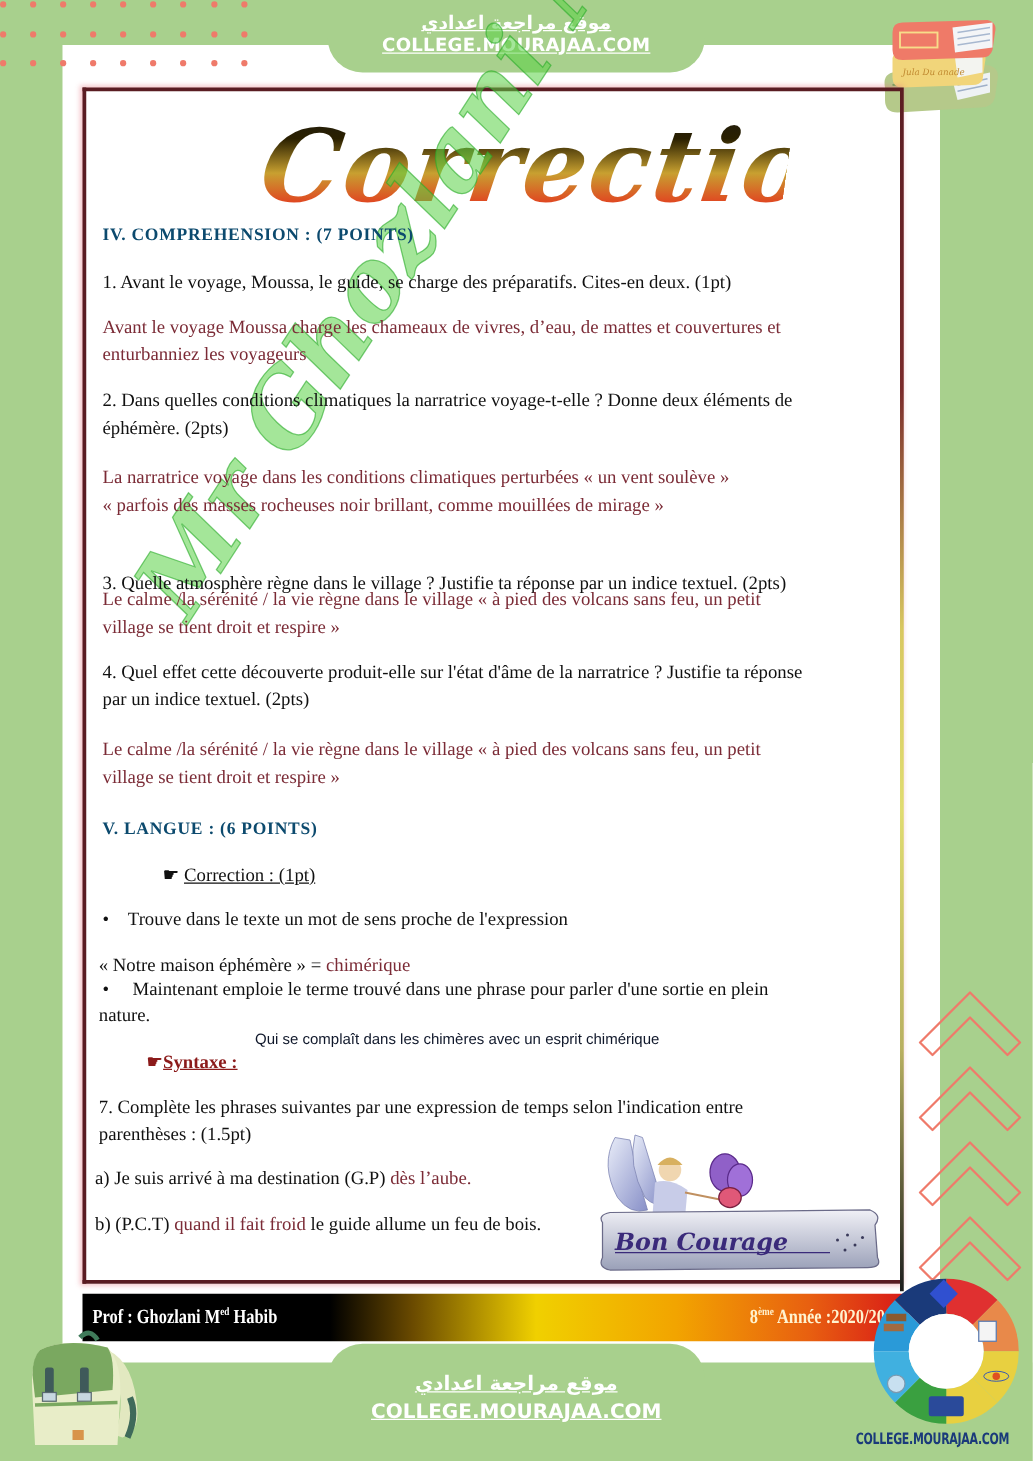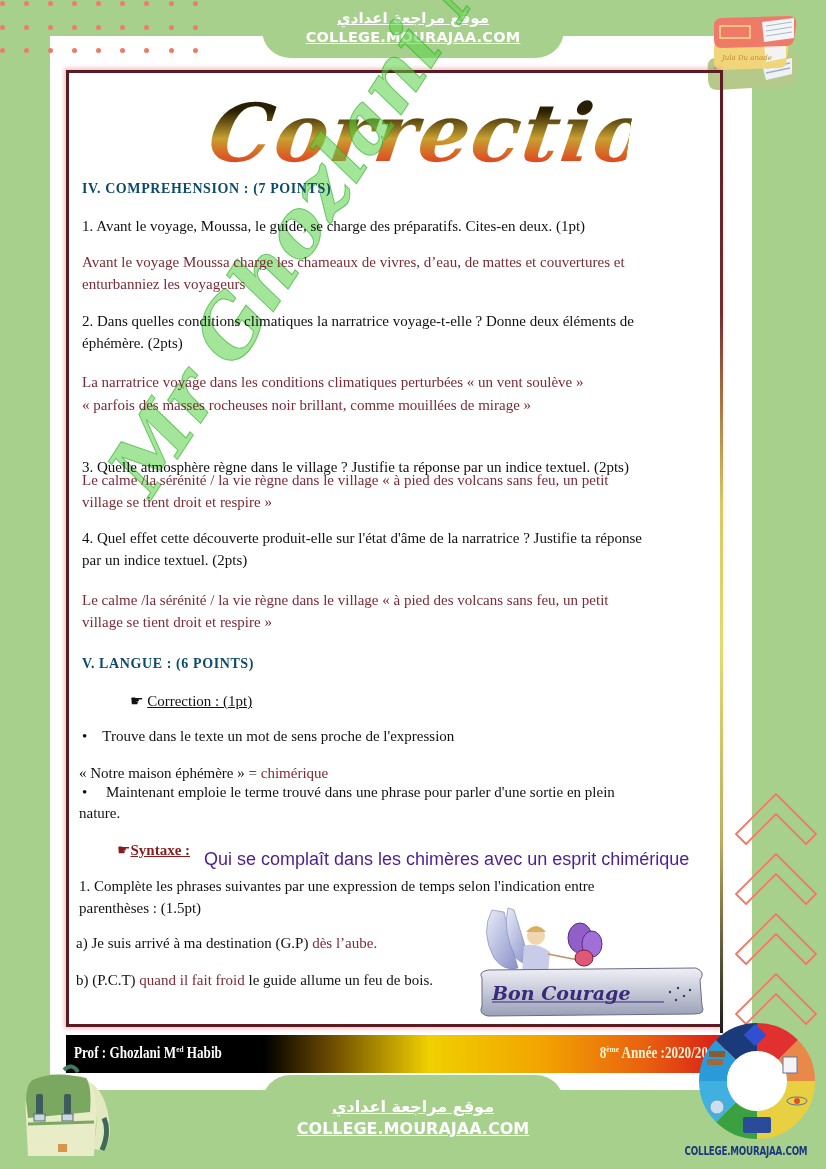--- a/index.html
+++ b/index.html
@@ -54,21 +54,21 @@
     letter-spacing: 2px; line-height: 110px;
     background: linear-gradient(to bottom, #1a1a1a 0%, #2a2000 30%, #c8a030 55%, #e24020 78%, #d01010 100%);
     -webkit-background-clip: text; background-clip: text; color: transparent;
     transform: skewX(-8deg);
   }
 
   .content { position: absolute; left: 82px; top: 0; width: 630px; font-size: 15px; color: #111; }
   .line { position: absolute; left: 0; white-space: nowrap; line-height: 20px; }
   .section-title { font-family: Liberation Serif, serif; font-weight: bold; font-size: 14px; letter-spacing: 0.6px; color: #0c4a6e; }
   .answer { color: #7b2b36; }
-  .sans-answer { font-family: "Liberation Sans", sans-serif; font-size: 18px; color: #4c1d95; margin-top: 28px; }
+  .sans-answer { font-family: "Liberation Sans", sans-serif; font-size: 12px; color: #0f172a; }
   .u { text-decoration: underline; }
   .syntax-label { color: #8b1a1a; font-weight: bold; text-decoration: underline; text-align: right; }
 
   .watermark {
     position: absolute; left: 90px; top: 460px; width: 760px; height: 90px;
     font-family: "DejaVu Serif", serif; font-style: italic; font-size: 78px; font-weight: bold;
     color: rgba(90,210,70,0.55); white-space: nowrap;
     transform: rotate(-57deg); transform-origin: 0 0;
     -webkit-text-stroke: 1px rgba(40,170,40,0.6);
     pointer-events: none;
@@ -201,21 +201,21 @@
   <div class="line" style="top:782px">
     <span>•&nbsp;&nbsp;&nbsp;&nbsp;&nbsp;</span><span>Maintenant emploie le terme trouvé dans une phrase pour parler d'une sortie en plein</span>
   </div>
   <div class="line" style="top:803px; left:-3px">nature.</div>
   <div class="line sans-answer" style="top:821px; left:122px">Qui se complaît dans les chimères avec un esprit chimérique</div>
 
   <div class="line" style="top:840px; left:35px">
     <span style="color:#8b1a1a">☛</span><span class="syntax-label">Syntaxe :</span>
   </div>
 
-  <div class="line" style="top:876px; left:-3px">1. Complète les phrases suivantes par une expression de temps selon l'indication entre</div>
+  <div class="line" style="top:876px; left:-3px">7. Complète les phrases suivantes par une expression de temps selon l'indication entre</div>
   <div class="line" style="top:898px; left:-3px">parenthèses : (1.5pt)</div>
 
   <div class="line" style="top:933px; left:-6px">
     <span>a) Je suis arrivé à ma destination (G.P) </span><span class="answer">dès l’aube.</span>
   </div>
   <div class="line" style="top:970px; left:-6px">
     <span>b) (P.C.T) </span><span class="answer">quand il fait froid</span><span> le guide allume un feu de bois.</span>
   </div>
 </div>
 

